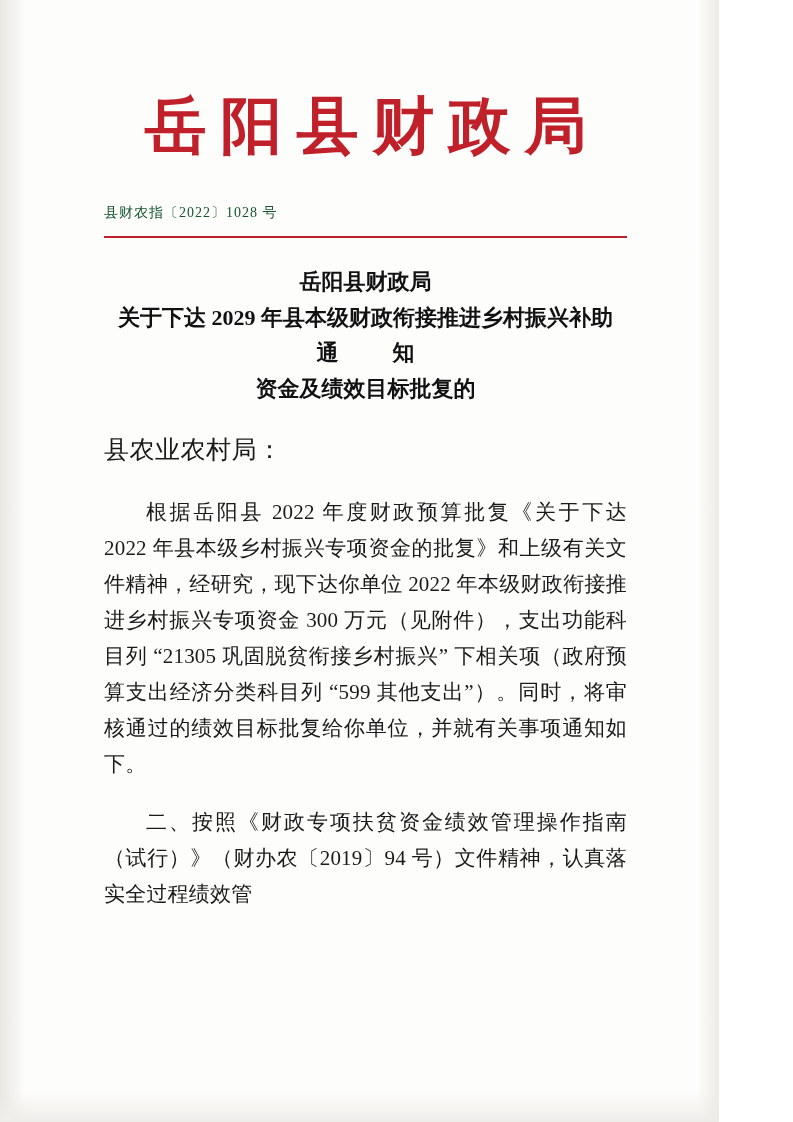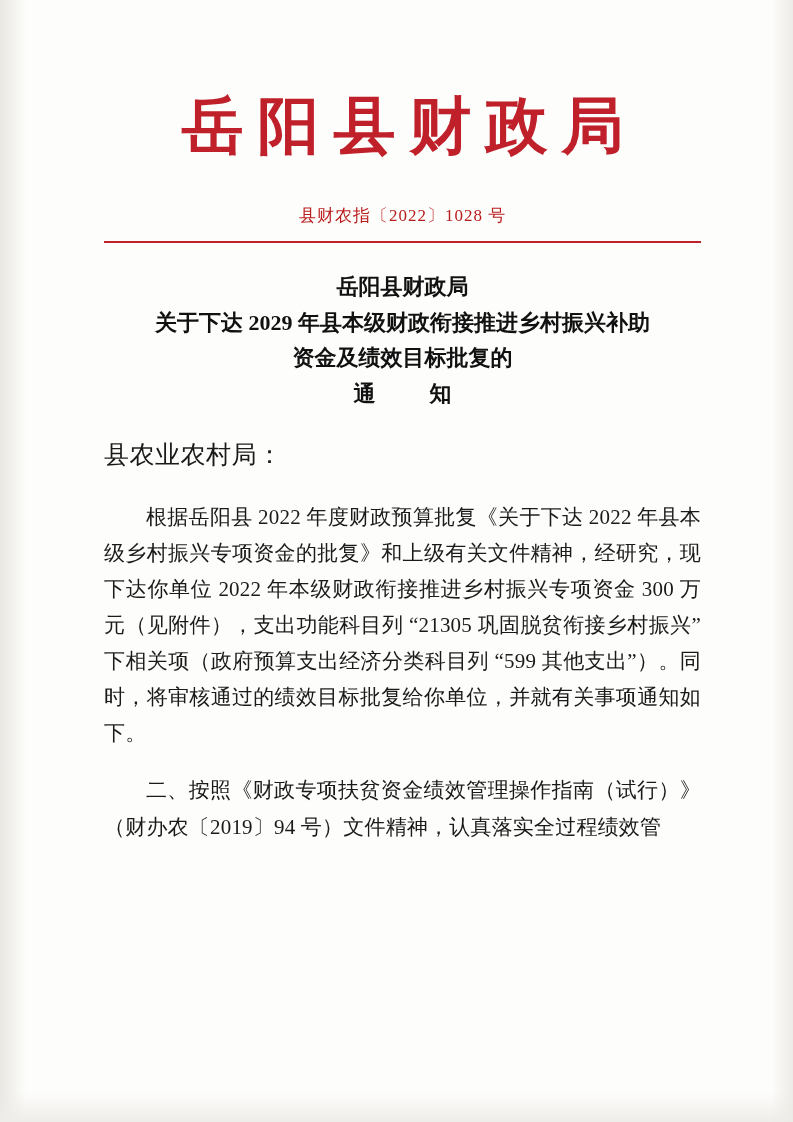--- a/index.html
+++ b/index.html
@@ -10,21 +10,21 @@
   body {
     width: 793px;
     height: 1122px;
     font-family: "Liberation Serif", "DejaVu Serif", serif;
     color: #1a1a1a;
     overflow: hidden;
     position: relative;
   }
   .page {
     position: relative;
-    width: 793px;
+    width: 719px;
     height: 1122px;
     box-sizing: border-box;
     background: #fdfdfb;
   }
   
   .page::before {
     content: "";
     position: absolute;
     left: 0; top: 0; bottom: 0;
     width: 26px;
@@ -52,25 +52,25 @@
     font-weight: bold;
     font-size: 62px;
     letter-spacing: 14px;
     line-height: 1.1;
     padding-top: 92px;
     text-indent: 14px;
     white-space: nowrap;
   }
 
   .doc-number {
-    text-align: center;
-    font-size: 17px;
+    text-align: left;
+    font-size: 14px;
     letter-spacing: 1px;
     margin-top: 44px;
-    color: #b91c1c;
+    color: #14532d;
   }
 
   .red-rule {
     height: 2px;
     background: #c0202a;
     margin: 14px 0 0 0;
   }
 
   .title-block {
     text-align: center;
@@ -128,22 +128,22 @@
 
     <div class="masthead">岳阳县财政局</div>
 
     <div class="doc-number">县财农指〔2022〕1028 号</div>
 
     <div class="red-rule"></div>
 
     <div class="title-block">
       <span class="title-line">岳阳县财政局</span>
       <span class="title-line wide">关于下达 2029 年县本级财政衔接推进乡村振兴补助</span>
+      <span class="title-line notice">通　知</span>
       <span class="title-line">资金及绩效目标批复的</span>
-      <span class="title-line notice">通　知</span>
     </div>
 
     <div class="recipient">县农业农村局：</div>
 
     <p class="para">根据岳阳县 2022 年度财政预算批复《关于下达 2022 年县本级乡村振兴专项资金的批复》和上级有关文件精神，经研究，现下达你单位 2022 年本级财政衔接推进乡村振兴专项资金 300 万元（见附件），支出功能科目列 “21305 巩固脱贫衔接乡村振兴” 下相关项（政府预算支出经济分类科目列 “599 其他支出”）。同时，将审核通过的绩效目标批复给你单位，并就有关事项通知如下。</p>
 
 
     <p class="para">二、按照《财政专项扶贫资金绩效管理操作指南（试行）》（财办农〔2019〕94 号）文件精神，认真落实全过程绩效管</p>
 
   </div>

